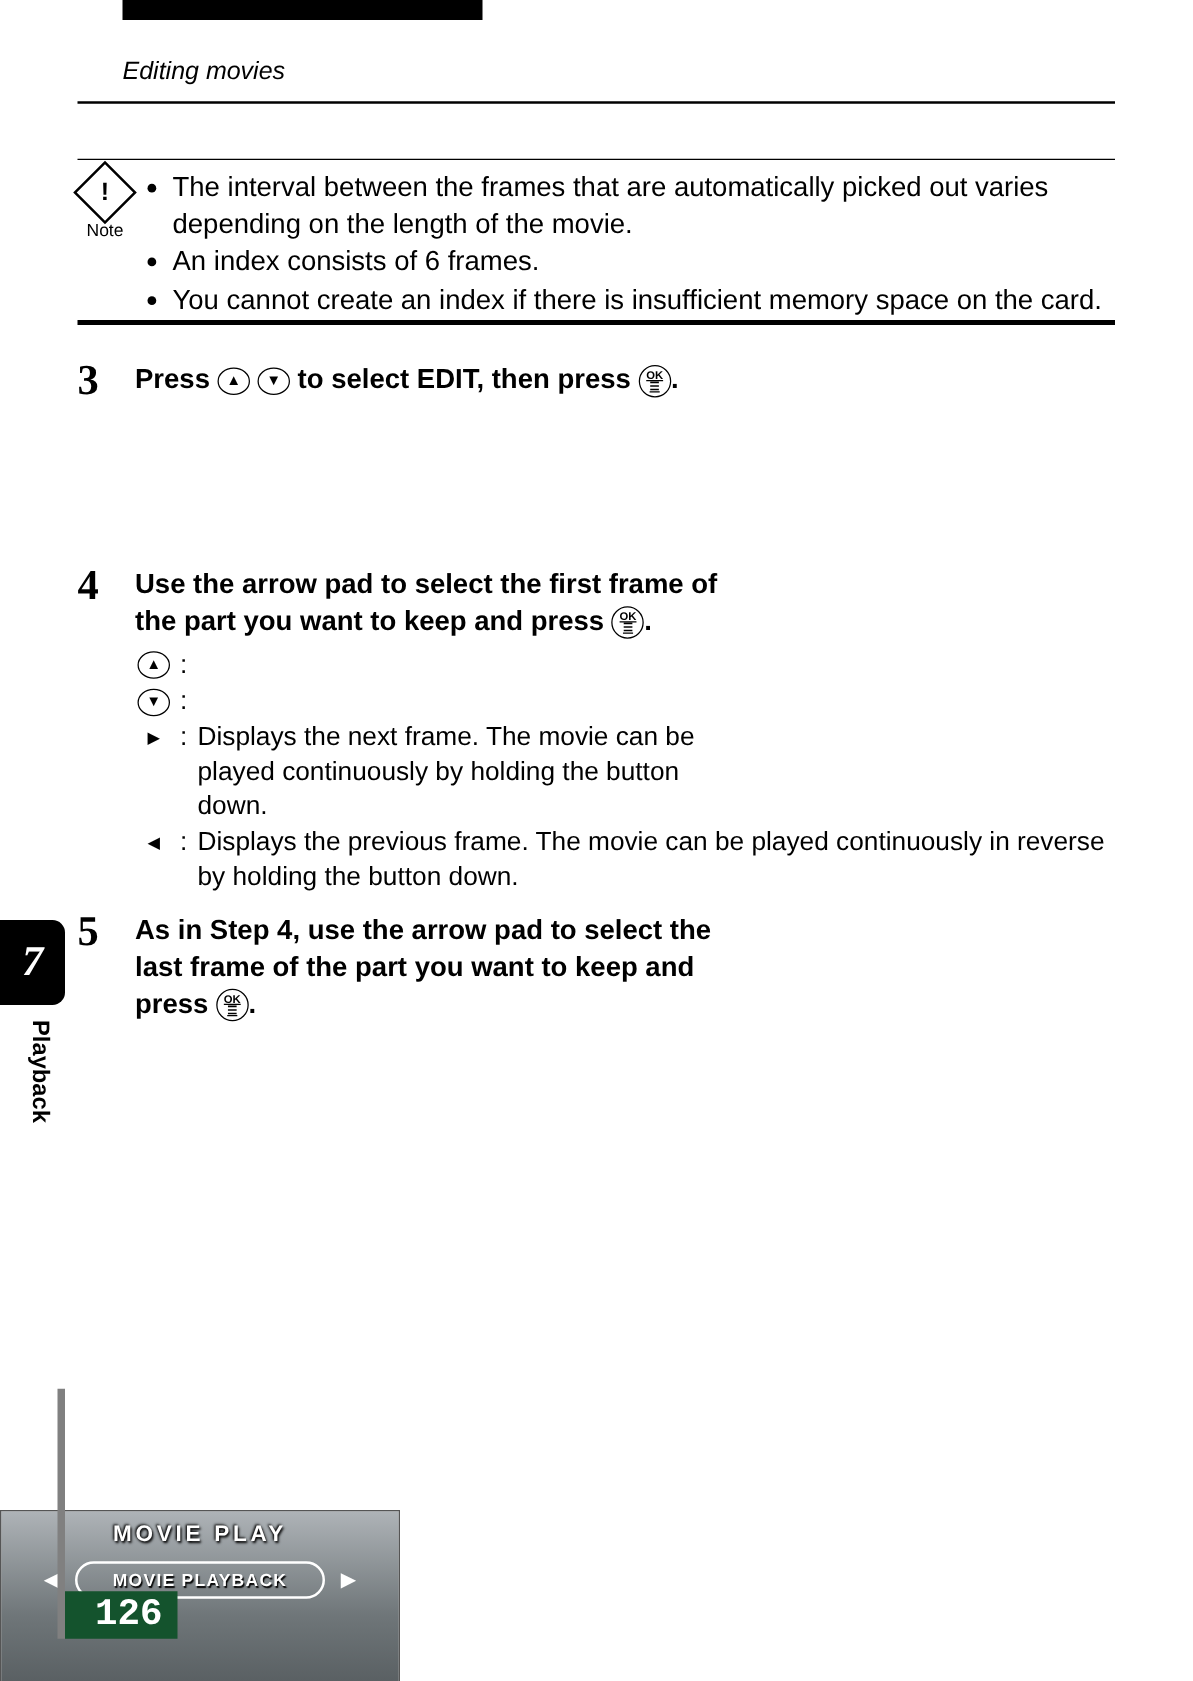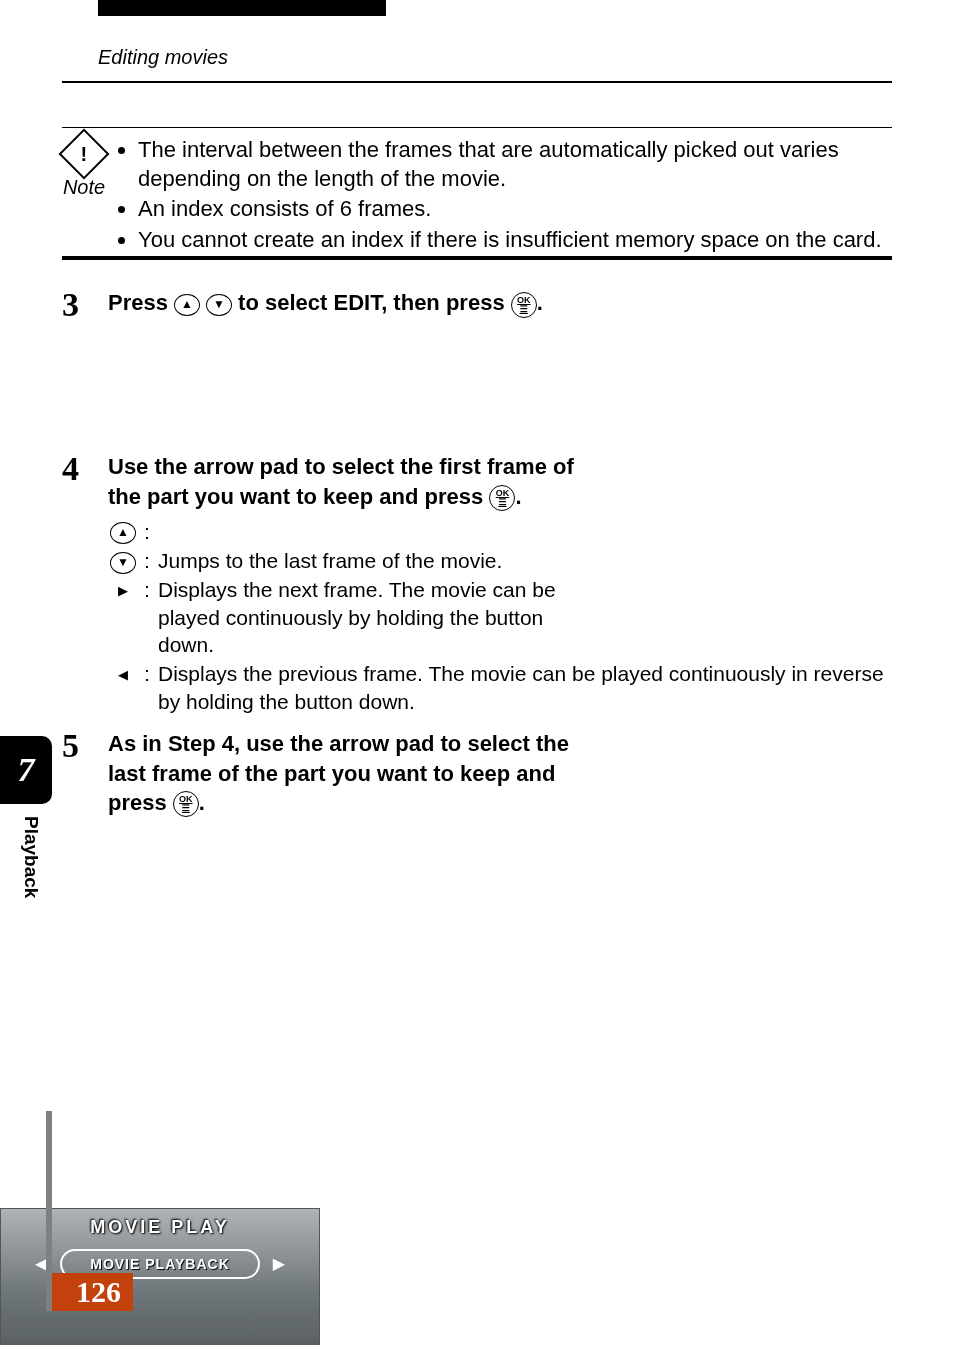--- a/index.html
+++ b/index.html
@@ -48,21 +48,21 @@
   }
   .note-icon-col { flex: 0 0 44px; text-align: center; }
   .note-diamond {
     width: 36px; height: 36px;
     margin: 0 auto;
     display: flex; align-items: center; justify-content: center;
     transform: rotate(45deg);
     border: 2px solid #000;
   }
   .note-diamond span { transform: rotate(-45deg); font-weight: bold; font-size: 20px; }
-  .note-label { font-size: 20px; margin-top: 4px; font-style: italic; }
+  .note-label { font-size: 14px; margin-top: 4px; }
   .note-list {
     margin: 0; padding: 0 0 0 18px;
     font-size: 22px; line-height: 1.3;
   }
   .note-list li { margin-bottom: 2px; }
   h2.edit-title {
     font-size: 28px;
     margin: 30px 0 6px 0;
   }
   .thick-hr { border:0; border-top: 4px solid #000; margin: 0 0 28px 0; }
@@ -152,22 +152,22 @@
     font-size: 34px; font-weight:bold; font-style: italic;
   }
   .sidebar-label {
     position:absolute;
     left:20px; top:816px;
     font-size:19px; font-weight:bold;
     writing-mode: vertical-rl;
   }
   .page-num-box {
     position:absolute; left:52px; bottom:34px;
-    background:#c2410c; color:#fff;
-    font-family: Liberation Serif, serif;
+    background:#14532d; color:#fff;
+    font-family: Liberation Mono, monospace;
     font-size:30px; font-weight:bold;
     padding: 2px 12px 2px 24px;
   }
   .page-num-bar {
     position:absolute; left:46px; bottom:34px;
     width:6px; height:200px; background:#808080;
   }
 </style>
 </head>
 <body>
@@ -220,21 +220,20 @@
           </span><span>.</span>
       </div>
       <ul class="sub-list">
         <li>
           <span class="lead"><span class="icon-oval">▲</span></span>
           <span class="colon">:</span>
         </li>
         <li>
           <span class="lead"><span class="icon-oval">▼</span></span>
           <span class="colon">:</span>
-          <span class="txt" style="max-width:430px;">Jumps to the last frame of the movie.</span>
         </li>
         <li>
           <span class="lead"><span class="icon-box" style="border:none;">▶</span></span>
           <span class="colon">:</span>
           <span class="txt" style="max-width:430px;">Displays the next frame. The movie can be played continuously by holding the button down.</span>
         </li>
         <li>
           <span class="lead"><span class="icon-box" style="border:none;">◀</span></span>
           <span class="colon">:</span>
           <span class="txt">Displays the previous frame. The movie can be played continuously in reverse by holding the button down.</span>

